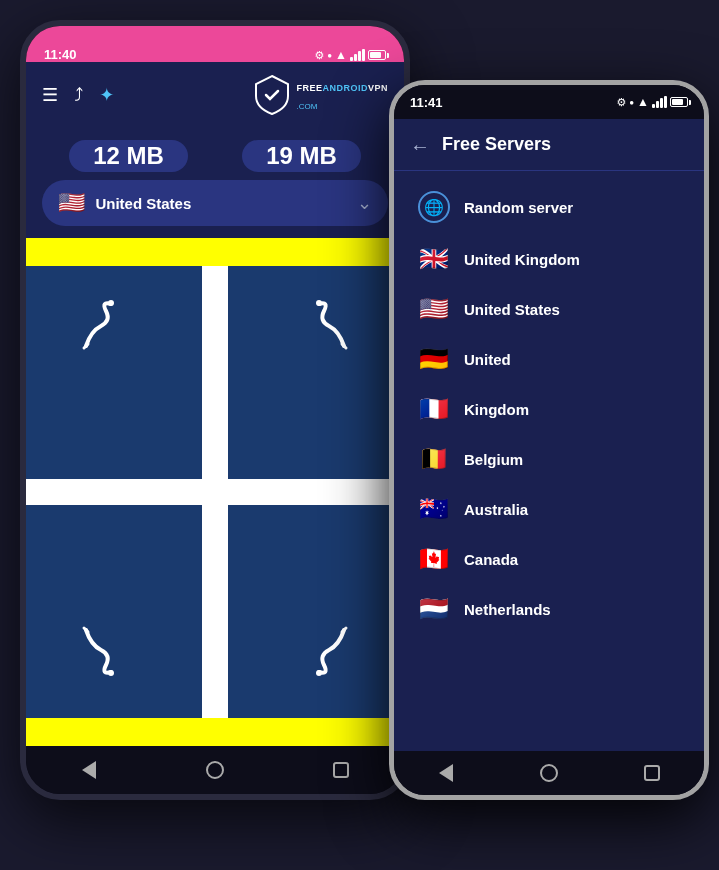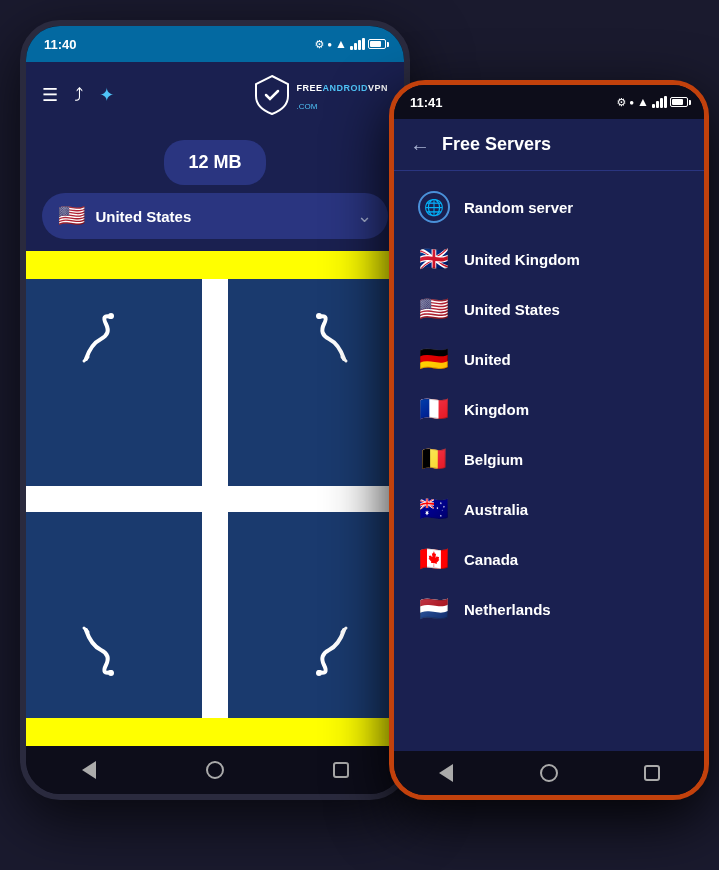--- a/index.html
+++ b/index.html
@@ -30,24 +30,24 @@
       background: #0d0d1a;
       border-radius: 40px;
       border: 6px solid #2a2a3e;
       box-shadow: 0 20px 60px rgba(0,0,0,0.7);
       overflow: hidden;
       display: flex;
       flex-direction: column;
     }
 
     .phone1-notch-bar {
-      background: #0369a1;
+      background: #ec4899;
       height: 36px;
       display: flex;
-      align-items: center;
+      align-items: flex-end;
       justify-content: space-between;
       padding: 0 18px;
       flex-shrink: 0;
     }
 
     .status-time {
       color: #fff;
       font-size: 13px;
       font-weight: 600;
     }
@@ -89,23 +89,23 @@
     .stats-row {
       display: flex;
       justify-content: space-around;
       align-items: center;
       padding: 12px 16px 8px;
     }
 
     .stat-badge {
       background: #2a3580;
       border-radius: 20px;
-      padding: 12px 24px;
+      padding: 2px 24px;
       color: #fff;
-      font-size: 18px;
+      font-size: 24px;
       font-weight: 700;
     }
 
     
     .conn-row {
       display: flex;
       justify-content: space-between;
       align-items: center;
       padding: 4px 16px 12px;
     }
@@ -285,21 +285,21 @@
 
     
     .phone2 {
       position: absolute;
       right: 10px;
       top: 80px;
       width: 320px;
       height: 720px;
       background: #0d0d1a;
       border-radius: 36px;
-      border: 5px solid #c2410c;
+      border: 5px solid #a3a3a3;
       box-shadow: 0 20px 60px rgba(0,0,0,0.9);
       overflow: hidden;
       display: flex;
       flex-direction: column;
       z-index: 10;
     }
 
     .phone2-notch-bar {
       background: #0d0d1a;
       height: 34px;
@@ -483,20 +483,21 @@
           <div style="line-height:1.1;">
             <span style="color:white;font-size:9px;font-weight:700;letter-spacing:0.5px;">FREE<span style="color:#4fc3f7;">ANDROID</span>VPN</span>
             <br>
             <span style="color:#4fc3f7;font-size:8px;">.COM</span>
           </div>
         </div>
       </div>
 
       <div class="stats-row">
         <div class="stat-badge">12 MB</div>
+        <div class="stat-badge">19 MB</div>
       </div>
 
 
       <div class="country-selector">
         <span class="country-flag-big">🇺🇸</span>
         <span class="country-name-big">United States</span>
         <span class="chevron">⌄</span>
       </div>
 
       <div class="flag-display">

